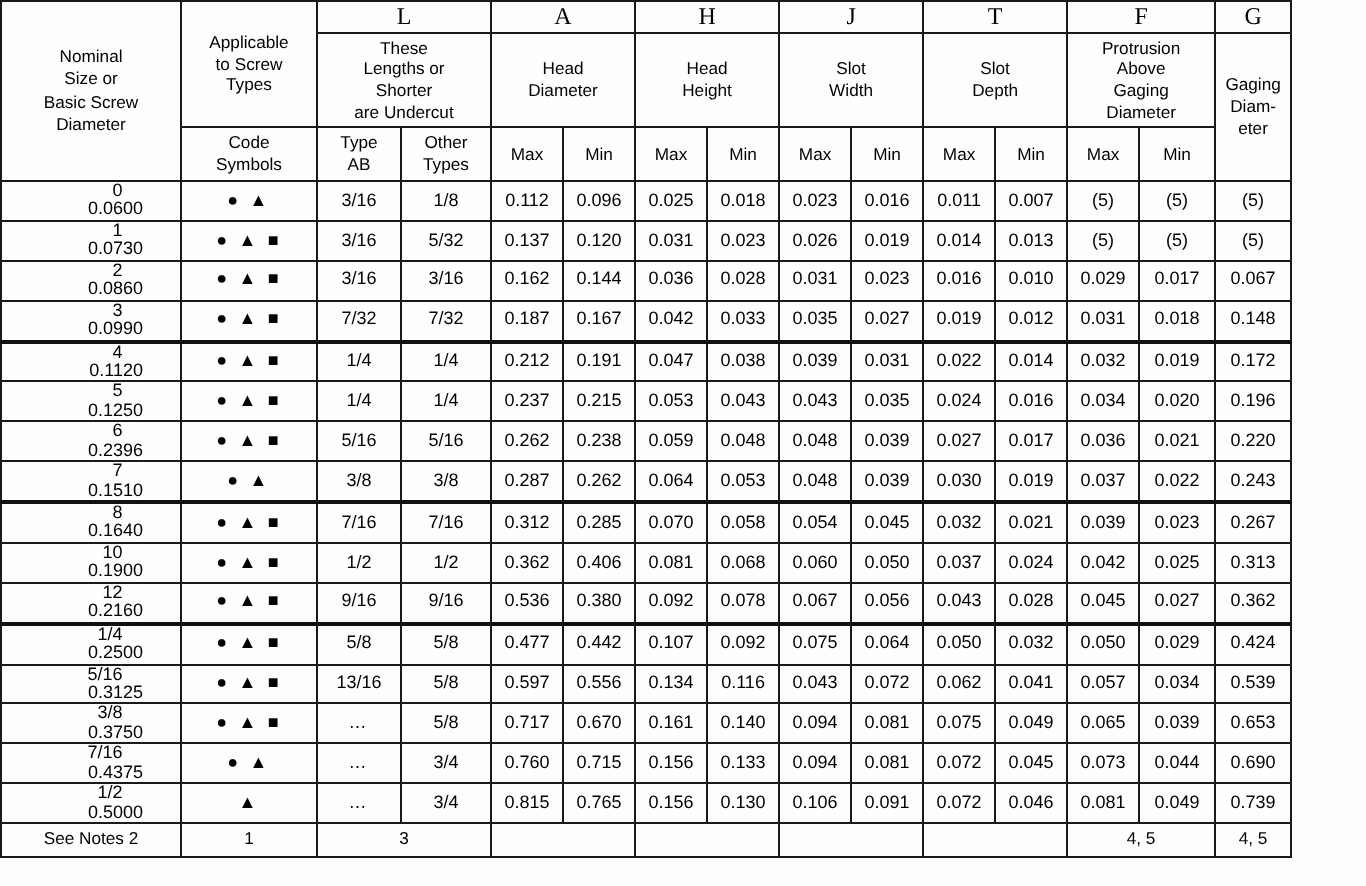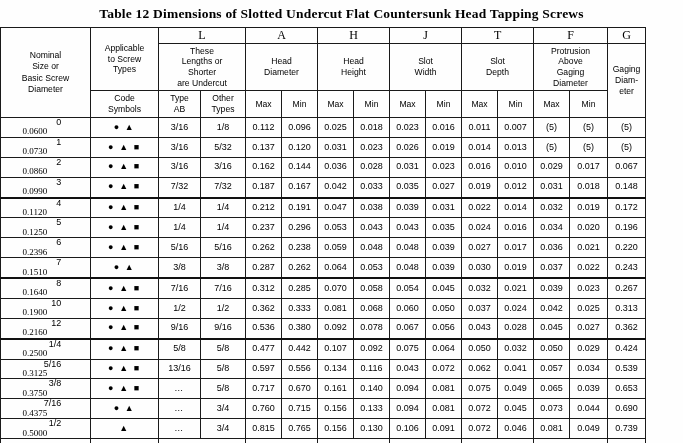--- a/index.html
+++ b/index.html
@@ -72,23 +72,22 @@
   }
   .nom-size {
     display: inline-block;
     width: 40%;
     text-align: right;
     padding-right: 4px;
   }
   .nom-dia {
     display: inline-block;
     width: 55%;
-    text-align: left;
+    text-align: right;
     padding-left: 3px;
-    font-family: Liberation Serif, serif;
   }
   .symbols {
     letter-spacing: 1.6px;
     font-size: 9px;
   }
   .thickband {
     border-top: 2px solid #111 !important;
   }
   .footer-row td {
     font-size: 8.6px;
@@ -101,21 +100,20 @@
   }
   .dots {
     letter-spacing: 1.5px;
   }
 </style>
 </head>
 <body>
 
 <div id="page">
 
-  <div id="title">Table 12   Dimensions of Slotted Undercut Flat Countersunk Head Tapping Screws</div>
 
   <table class="spec">
     <colgroup>
       <col style="width:90px">
       <col style="width:68px">
       <col style="width:42px">
       <col style="width:45px">
       <col style="width:36px">
       <col style="width:36px">
       <col style="width:36px">
@@ -299,21 +297,21 @@
           <td class="data  thickband">0.032</td>
           <td class="data  thickband">0.019</td>
           <td class="data  thickband">0.172</td>
         </tr>
         <tr>
           <td class="data"><span class="nom-size">5</span><span class="nom-dia">0.1250</span></td>
           <td class="data symbols">● ▲ ■</td>
           <td class="data ">1/4</td>
           <td class="data ">1/4</td>
           <td class="data ">0.237</td>
-          <td class="data ">0.296</td>
+          <td class="data ">0.215</td>
           <td class="data ">0.053</td>
           <td class="data ">0.043</td>
           <td class="data ">0.043</td>
           <td class="data ">0.035</td>
           <td class="data ">0.024</td>
           <td class="data ">0.016</td>
           <td class="data ">0.034</td>
           <td class="data ">0.020</td>
           <td class="data ">0.196</td>
         </tr>
@@ -367,21 +365,21 @@
           <td class="data  thickband">0.039</td>
           <td class="data  thickband">0.023</td>
           <td class="data  thickband">0.267</td>
         </tr>
         <tr>
           <td class="data"><span class="nom-size">10</span><span class="nom-dia">0.1900</span></td>
           <td class="data symbols">● ▲ ■</td>
           <td class="data ">1/2</td>
           <td class="data ">1/2</td>
           <td class="data ">0.362</td>
-          <td class="data ">0.333</td>
+          <td class="data ">0.406</td>
           <td class="data ">0.081</td>
           <td class="data ">0.068</td>
           <td class="data ">0.060</td>
           <td class="data ">0.050</td>
           <td class="data ">0.037</td>
           <td class="data ">0.024</td>
           <td class="data ">0.042</td>
           <td class="data ">0.025</td>
           <td class="data ">0.313</td>
         </tr>

